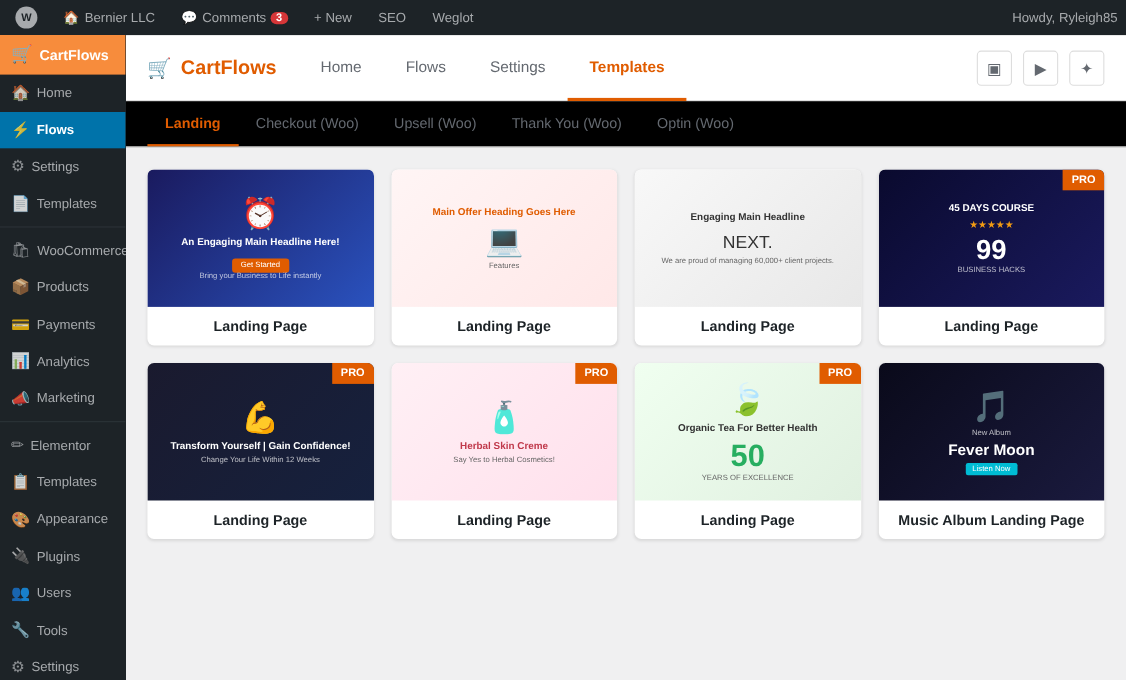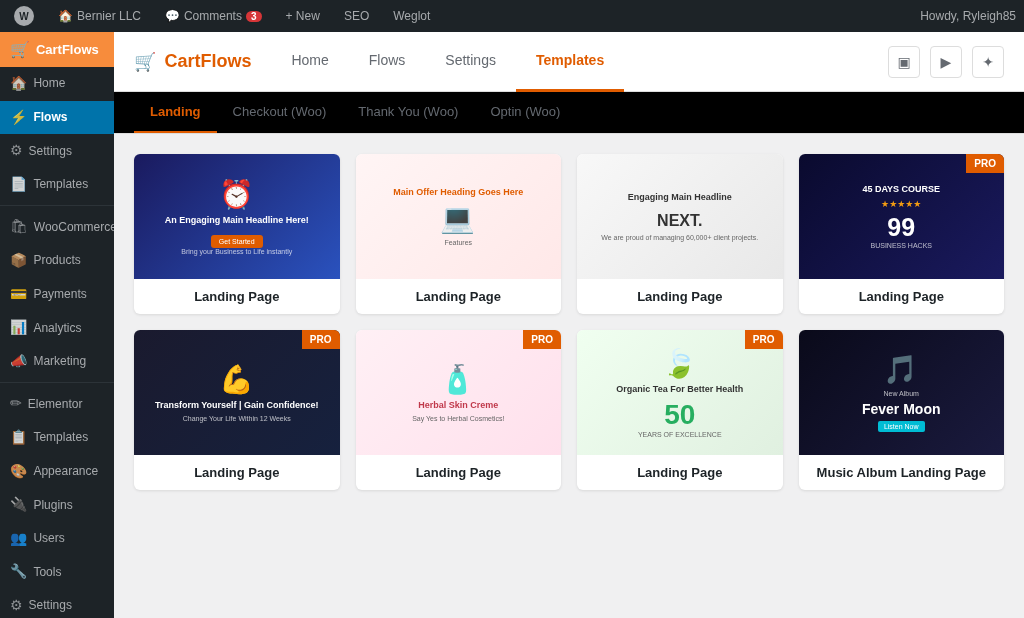--- a/index.html
+++ b/index.html
@@ -325,20 +325,21 @@
         </button>
         <button class="header-icon-btn">
           <span>✦</span>
         </button>
       </div>
     </div>
 
     <div class="template-tabs">
       <div class="template-tab active">Landing</div>
       <div class="template-tab">Checkout (Woo)</div>
+      <div class="template-tab">Upsell (Woo)</div>
       <div class="template-tab">Thank You (Woo)</div>
       <div class="template-tab">Optin (Woo)</div>
     </div>
 
     <div class="templates-area">
       <div class="templates-grid">
 
         <div class="template-card">
           <div class="template-preview preview-1">
             <div class="preview-content">
@@ -359,21 +360,21 @@
               <div class="preview-sub dark">Features</div>
             </div>
           </div>
           <div class="template-label">Landing Page</div>
         </div>
 
         <div class="template-card">
           <div class="template-preview preview-3">
             <div class="preview-content">
               <div class="preview-headline dark">Engaging Main Headline</div>
-              <div style="font-size:16px;font-weight:700;color:#333;margin:4px 0;">NEXT.</div>
+              <div style="font-size:16px;font-weight:400;color:#333;margin:4px 0;">NEXT.</div>
               <div class="preview-sub dark">We are proud of managing 60,000+ client projects.</div>
             </div>
           </div>
           <div class="template-label">Landing Page</div>
         </div>
 
         <div class="template-card">
           <div class="template-preview preview-4">
             <div class="pro-badge">PRO</div>
             <div class="preview-content">

